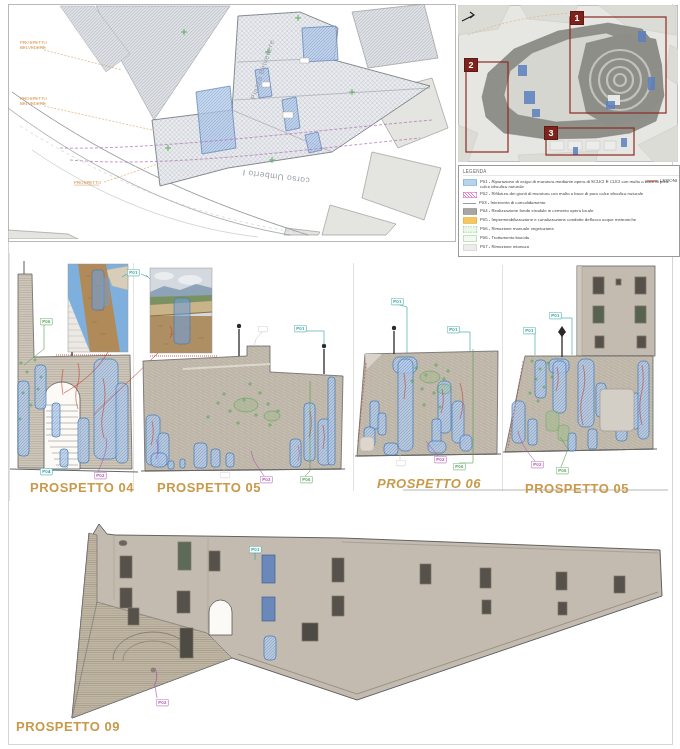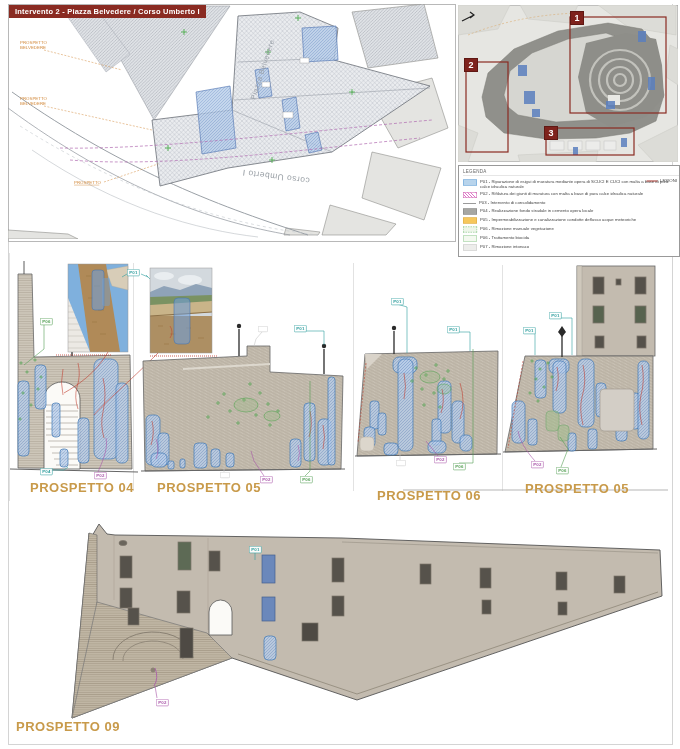--- a/index.html
+++ b/index.html
@@ -157,21 +157,20 @@
   <g transform="translate(12,96) scale(0.55)" fill="#d28a3c">
     <text font-size="8" y="0">PROSPETTO</text>
     <text font-size="8" y="9">BELVEDERE</text>
   </g>
   <g transform="translate(66,180) scale(0.55)" fill="#d28a3c">
     <text font-size="8" y="0">PROSPETTO</text>
     <path d="M0,2 H46" stroke="#d28a3c" stroke-width="0.8" fill="none"></path>
   </g>
 </svg>
 
-<div id="banner">Intervento 2 - Piazza Belvedere / Corso Umberto I</div>
 
 <svg style="left:458px;top:5px;" width="220" height="157" viewBox="0 0 220 157">
   <rect x="0" y="0" width="220" height="157" fill="#e6e6e2" stroke="#999" stroke-width="1"></rect>
   <g fill="#dcdcd7" stroke="#c9c9c3" stroke-width="0.5">
     <polygon points="0,0 52,0 40,24 0,30"></polygon>
         <polygon points="62,0 120,0 112,18 70,14"></polygon>
     <polygon points="140,0 218,0 218,30 170,22"></polygon>
         <polygon points="212,40 220,44 220,80 208,72"></polygon>
     <polygon points="0,120 20,128 10,157 0,157"></polygon>
         <polygon points="180,140 220,120 220,157 196,157"></polygon>
@@ -609,17 +608,17 @@
 <div class="tag tag-teal" style="left:549px;top:312px;">P01</div>
 <div class="tag tag-teal" style="left:523px;top:327px;">P01</div>
 <div class="tag tag-purple" style="left:531px;top:461px;">P02</div>
 <div class="tag tag-green" style="left:556px;top:467px;">P06</div>
 
 <div class="tag tag-teal" style="left:249px;top:546px;">P01</div>
 <div class="tag tag-purple" style="left:156px;top:699px;">P02</div>
 
 <div class="ptitle" style="left:18px;top:480px;">PROSPETTO 04</div>
 <div class="ptitle" style="left:145px;top:480px;">PROSPETTO 05</div>
-<div class="ptitle" style="left:365px;top:488px;">PROSPETTO 06</div>
+<div class="ptitle" style="left:365px;top:476px;font-style:italic;">PROSPETTO 06</div>
 <div class="ptitle" style="left:513px;top:481px;">PROSPETTO 05</div>
 <div class="ptitle" style="left:4px;top:719px;">PROSPETTO 09</div>
 
 </div>
 
 </body></html>

